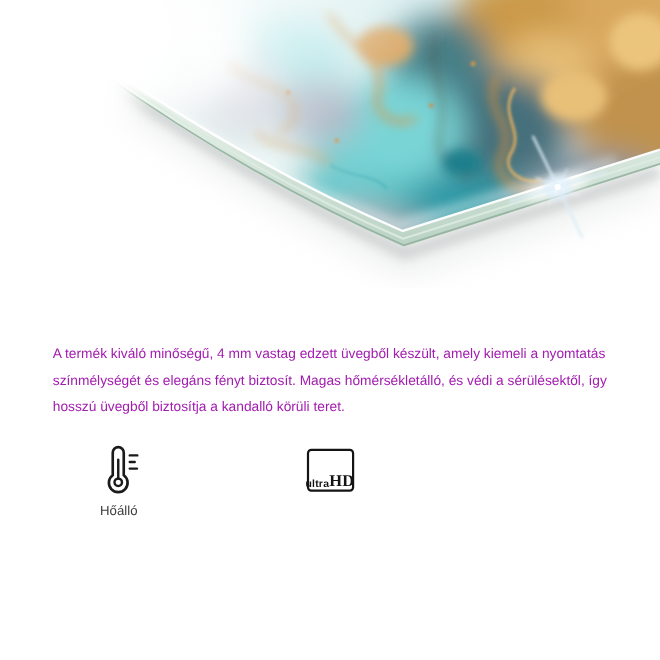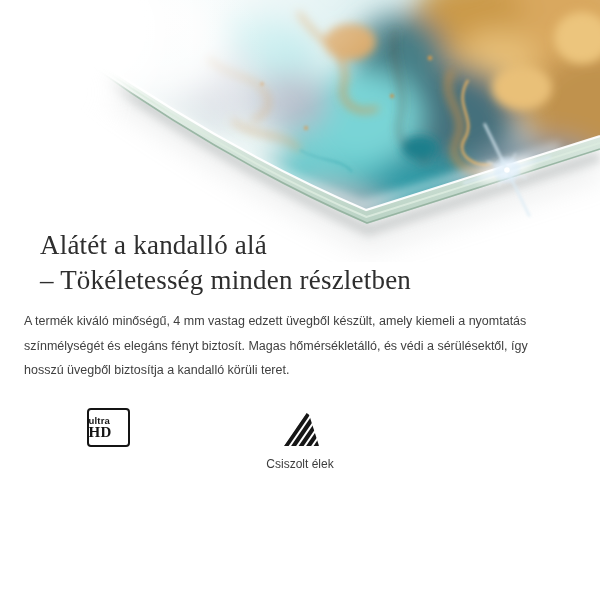--- a/index.html
+++ b/index.html
@@ -8,33 +8,33 @@
     font-family:"Liberation Sans",sans-serif;
   }
   .hero{position:absolute;left:0;top:0;width:600px;height:262px;}
   .heading{
     position:absolute;left:40px;top:228px;
     font-family:"Liberation Serif","DejaVu Serif",serif;
     font-size:27px;line-height:35px;color:#2e2e2e;font-weight:400;
     letter-spacing:0.2px;white-space:nowrap;
   }
   .desc{
-    position:absolute;left:24px;top:309px;
-    font-size:12.5px;line-height:24.5px;color:#404040;white-space:nowrap;
+    position:absolute;left:48px;top:309px;
+    font-size:12.5px;line-height:24.5px;color:#a21caf;white-space:nowrap;
   }
   .features{
     position:absolute;left:12px;top:404px;width:576px;
     display:grid;grid-template-columns:repeat(3,1fr);row-gap:13px;
   }
   .feature{display:flex;flex-direction:column;align-items:center;}
   .icon-wrap{height:46px;display:flex;align-items:center;justify-content:center;}
   .flabel{margin-top:6px;font-size:12px;line-height:16px;color:#3c3c3c;white-space:nowrap;}
   .uhd{
     width:39px;height:35px;border:2.5px solid #141414;border-radius:4px;
-    display:flex;flex-direction:column;align-items:flex-start;justify-content:center;
+    display:flex;flex-direction:row;align-items:flex-end;justify-content:center;
     color:#141414;font-weight:bold;
   }
   .uhd .t{font-size:9.5px;line-height:9px;letter-spacing:0.2px;}
   .uhd .b{font-size:15px;line-height:14px;letter-spacing:0.3px;font-family:Liberation Serif, serif;}
 </style>
 </head>
 <body>
 
 <div class="page">
 
@@ -145,60 +145,52 @@
           <rect x="-46" y="-1.1" width="92" height="2.2" rx="1.1" fill="#dcecf6" opacity="0.95" transform="rotate(-17)"></rect>
           <rect x="-52" y="-1.1" width="104" height="2.2" rx="1.1" fill="#dcecf6" opacity="0.95" transform="rotate(64)"></rect>
           <rect x="-22" y="-0.8" width="44" height="1.6" rx="0.8" fill="#e4f0f8" opacity="0.7" transform="rotate(23)"></rect>
           <rect x="-19" y="-0.8" width="38" height="1.6" rx="0.8" fill="#e4f0f8" opacity="0.6" transform="rotate(-62)"></rect>
         </g>
         <circle r="2.8" fill="#ffffff"></circle>
       </g>
     </g>
   </svg>
 
-  <h1 class="heading" style="margin:0">
-    <span style="display:block">Alátét a kandalló alá</span>
-    <span style="display:block">– Tökéletesség minden részletben</span>
-  </h1>
 
   <div class="desc">
     <div>A termék kiváló minőségű, 4 mm vastag edzett üvegből készült, amely kiemeli a nyomtatás</div>
     <div>színmélységét és elegáns fényt biztosít. Magas hőmérsékletálló, és védi a sérülésektől, így</div>
     <div>hosszú üvegből biztosítja a kandalló körüli teret.</div>
   </div>
 
   <div class="features">
 
+    <div class="feature">
+      <div class="icon-wrap">
+        <svg width="36" height="46" viewBox="0 0 36 46">
+          <g stroke="#1a1a1a" fill="none" stroke-linecap="round">
+            <path d="M12.5,7.5 a5,5 0 0 1 10,0 V28 a8.5,8.5 0 1 1 -10,0 Z" stroke-width="2.4"></path>
+            <circle cx="17.5" cy="34.5" r="3.4" stroke-width="2.2"></circle>
+            <line x1="17.5" y1="31" x2="17.5" y2="14" stroke-width="2.2"></line>
+            <line x1="28" y1="10" x2="35" y2="10" stroke-width="2.2"></line>
+            <line x1="28" y1="16" x2="32.5" y2="16" stroke-width="2.2"></line>
+            <line x1="28" y1="22" x2="34.5" y2="22" stroke-width="2.2"></line>
+          </g>
+        </svg>
+      </div>
+      <div class="flabel">Hőálló</div>
+    </div>
 
     <div class="feature">
       <div class="icon-wrap">
         <div class="uhd">
           <span class="t">ultra</span>
           <span class="b">HD</span>
         </div>
       </div>
     </div>
 
 
 
-    <div class="feature">
-      <div class="icon-wrap">
-        <svg width="42" height="42" viewBox="0 0 42 42">
-          <defs>
-              <clipPath id="triClip">
-                <path d="M5,40 L29,5 L40,40 Z"></path>
-              </clipPath>
-            </defs>
-          <g clip-path="url(#triClip)" stroke="#161616" stroke-width="4.2">
-            <line x1="3" y1="46" x2="29" y2="8"></line>
-            <line x1="10.5" y1="46" x2="36.5" y2="8"></line>
-            <line x1="18" y1="46" x2="44" y2="8"></line>
-            <line x1="25.5" y1="46" x2="51.5" y2="8"></line>
-            <line x1="33" y1="46" x2="59" y2="8"></line>
-          </g>
-        </svg>
-      </div>
-      <div class="flabel">Csiszolt élek</div>
-    </div>
 
 
   </div>
 </div>
 
 </body></html>

